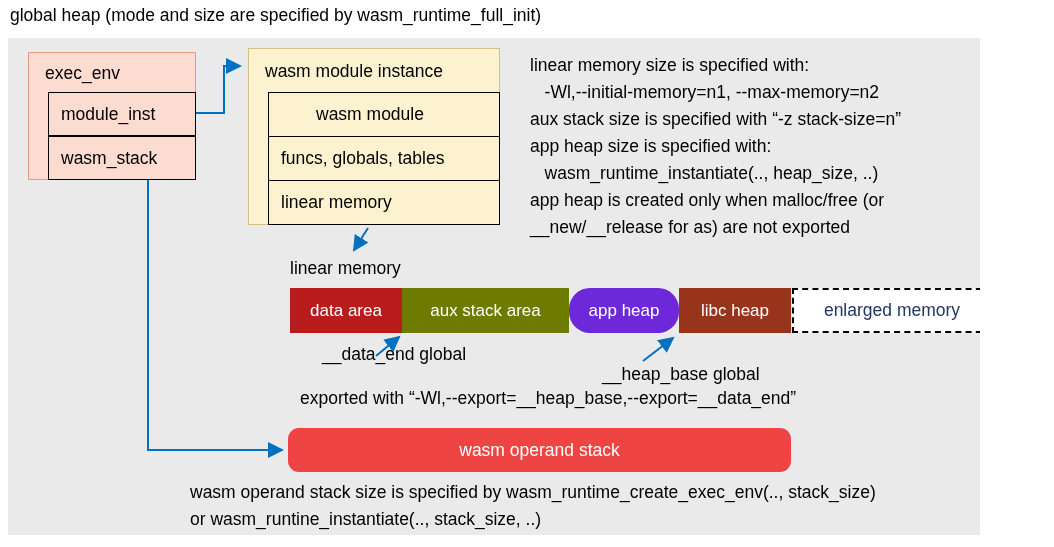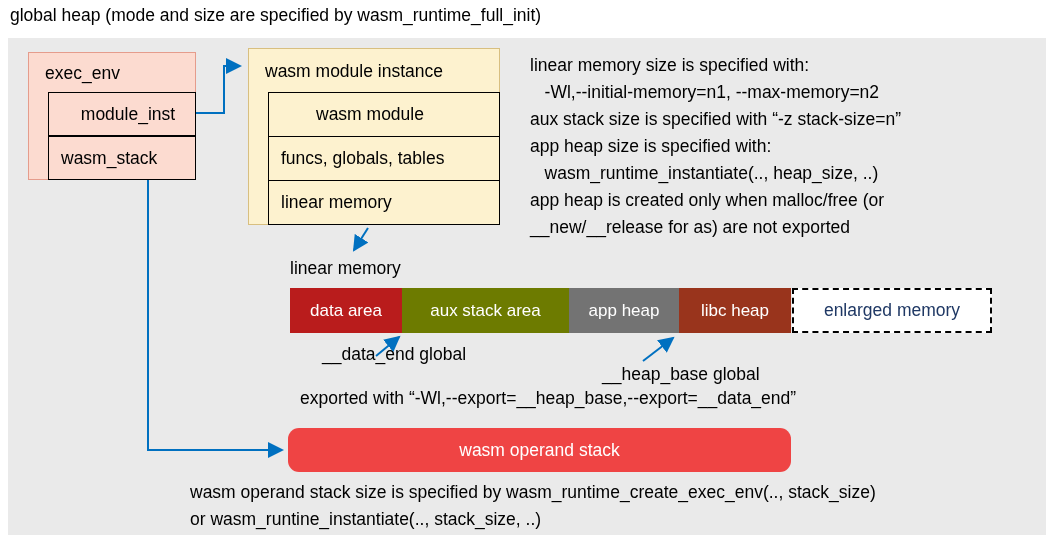--- a/index.html
+++ b/index.html
@@ -1,18 +1,18 @@
 <!DOCTYPE html>
 <html><head>
 <meta charset="utf-8">
 <style>
   * { margin:0; padding:0; box-sizing:border-box; }
   html,body { background:#ffffff; }
   body { font-family:"Liberation Sans", sans-serif; color:#000; }
-  .canvas { position:relative; width:1054px; height:547px; background:#ffffff; overflow:hidden; }
+  .canvas { position:relative; width:980px; height:547px; background:#ffffff; overflow:hidden; }
 
   .title { position:absolute; left:10px; top:5px; font-size:17.5px; color:#000; white-space:pre; }
 
   .heap-bg { position:absolute; left:8px; top:38px; width:1038px; height:497px; background:#eaeaea; }
 
   .box { position:absolute; border:1px solid; }
   .pink { background:#fcdbd0; border-color:#e59c8c; }
   .yellow { background:#fdf2cf; border-color:#d8bf80; }
 
   .box-label { height:40px; display:flex; align-items:center; padding-left:16px; font-size:17.5px; }
@@ -52,21 +52,21 @@
 <body>
 
 <div class="canvas">
 
   <div class="title">global heap (mode and size are specified by wasm_runtime_full_init)</div>
 
   <div class="heap-bg"></div>
 
   <div class="box pink exec-env">
     <div class="box-label">exec_env</div>
-    <div class="subbox pink" style="top:39px;justify-content:center;">
+    <div class="subbox pink" style="top:39px;">
       <span>module_inst</span>
     </div>
     <div class="subbox pink" style="top:83px;">
       <span>wasm_stack</span>
     </div>
   </div>
 
   <div class="box yellow module-instance">
     <div class="box-label tall">wasm module instance</div>
     <div class="subbox yellow" style="top:43px;padding-left:47px;">
@@ -88,21 +88,21 @@
     <div>   wasm_runtime_instantiate(.., heap_size, ..)</div>
     <div>app heap is created only when malloc/free (or</div>
     <div>__new/__release for as) are not exported</div>
   </div>
 
   <div class="lm-label">linear memory</div>
 
   <div class="mem-bar">
     <div class="seg" style="background: #b91c1c; color: rgb(255, 255, 255); flex: 0 0 112px;">data area</div>
     <div class="seg" style="background: rgb(109, 123, 0); color: rgb(255, 255, 255); flex: 0 0 167px;">aux stack area</div>
-    <div class="seg" style="background: #737373; color: rgb(255, 255, 255); flex: 0 0 110px;">app heap</div>
+    <div class="seg" style="background: #6d28d9; color: rgb(255, 255, 255); flex: 0 0 110px; border-radius: 21px;">app heap</div>
     <div class="seg" style="background: rgb(153, 52, 28); color: rgb(255, 255, 255); flex: 0 0 112px;">libc heap</div>
     <div class="seg dashed" style="background: rgb(255, 255, 255); color: rgb(31, 56, 100); flex: 0 0 200px;">enlarged memory</div>
   </div>
 
   <div class="ann ann-data-end">__data_end global</div>
   <div class="ann ann-heap-base">__heap_base global</div>
   <div class="ann ann-exported">exported with “-Wl,--export=__heap_base,--export=__data_end”</div>
 
   <div class="operand-bar">
     <span>wasm operand stack</span>

